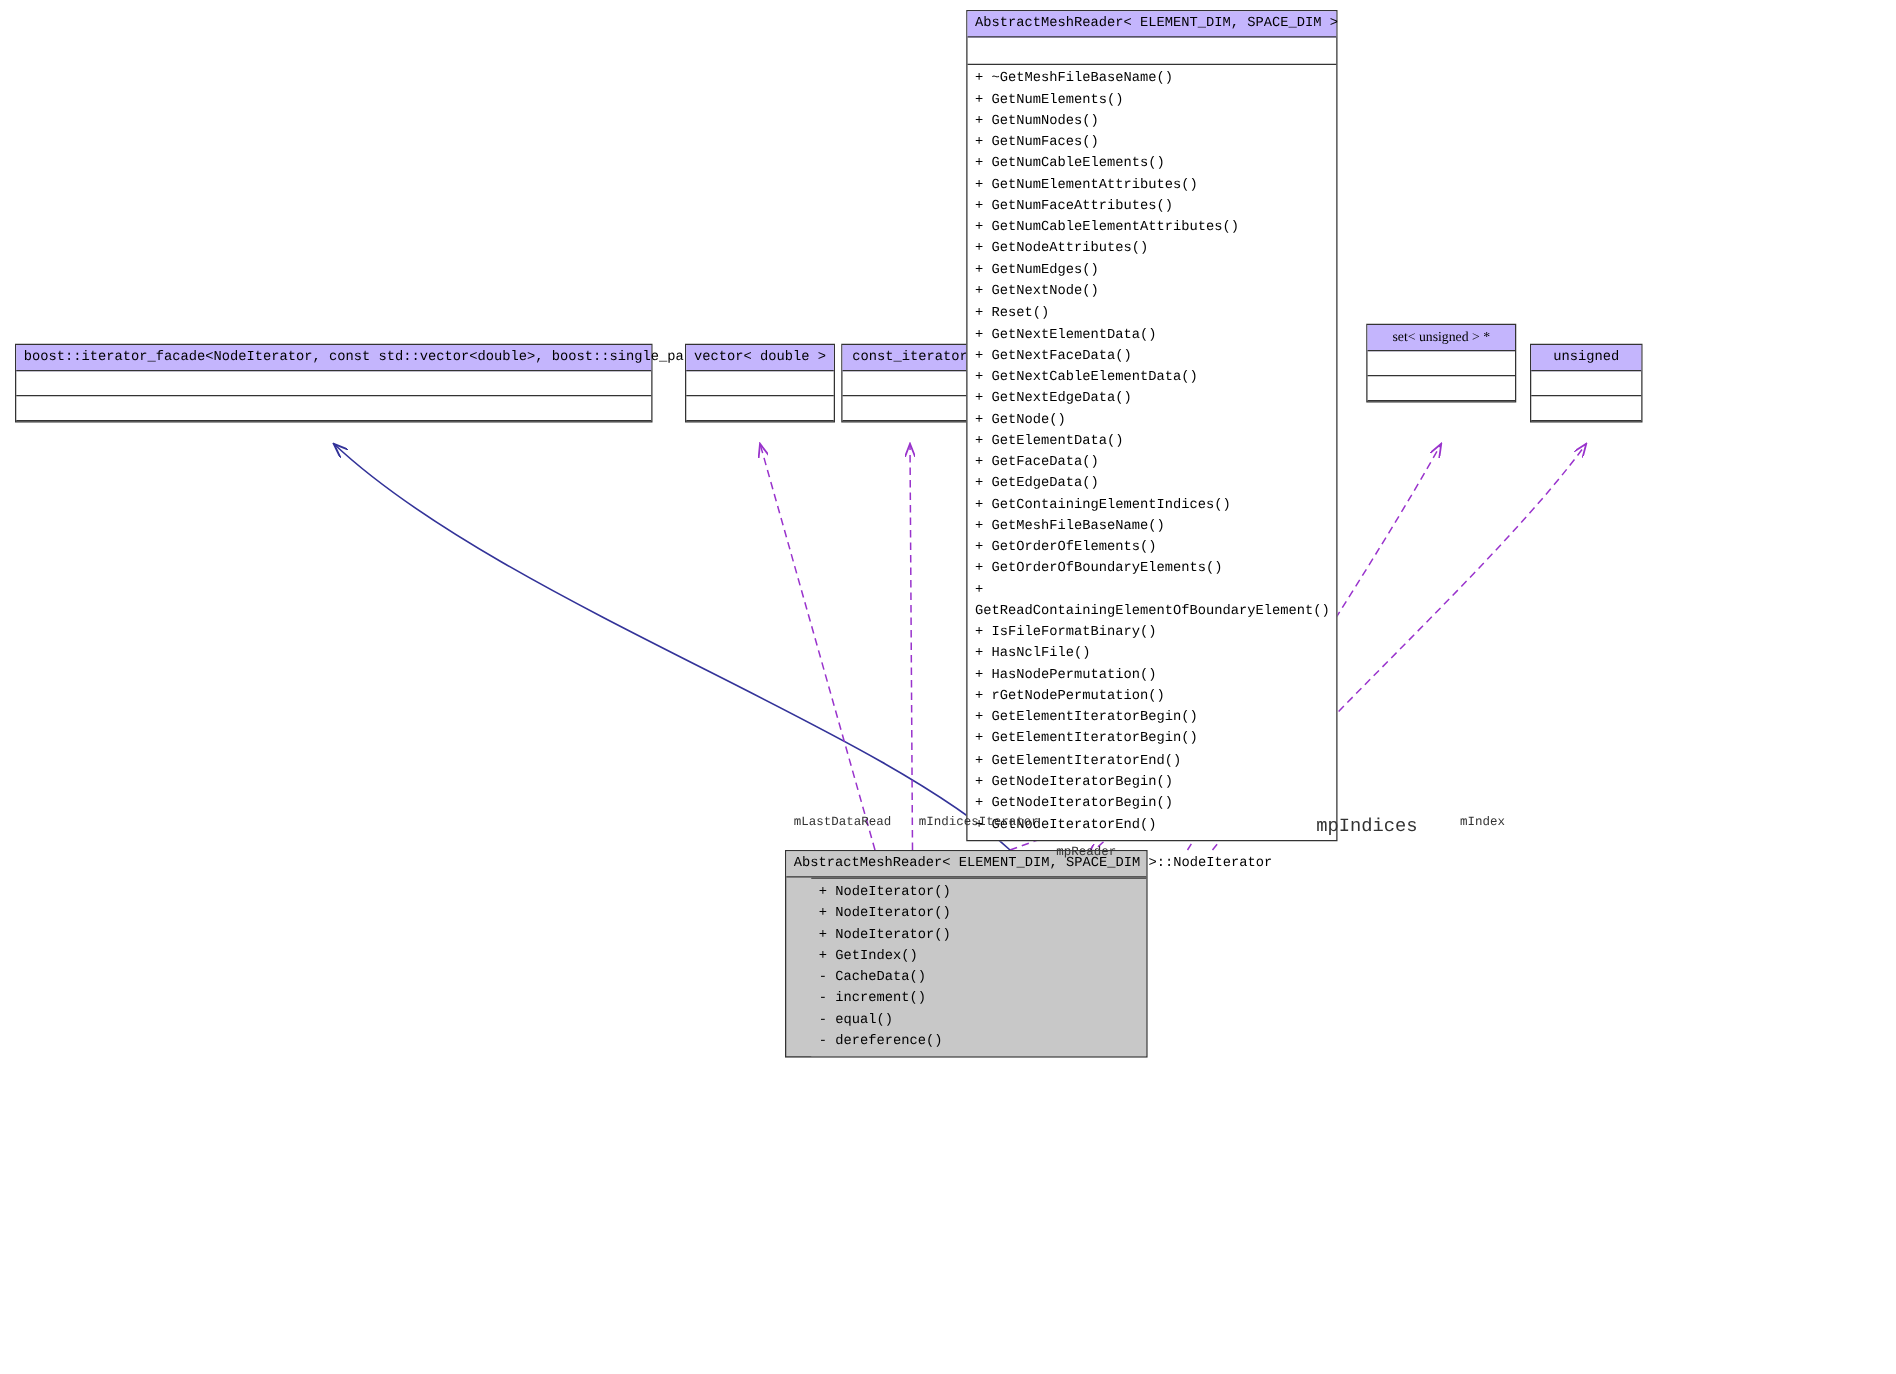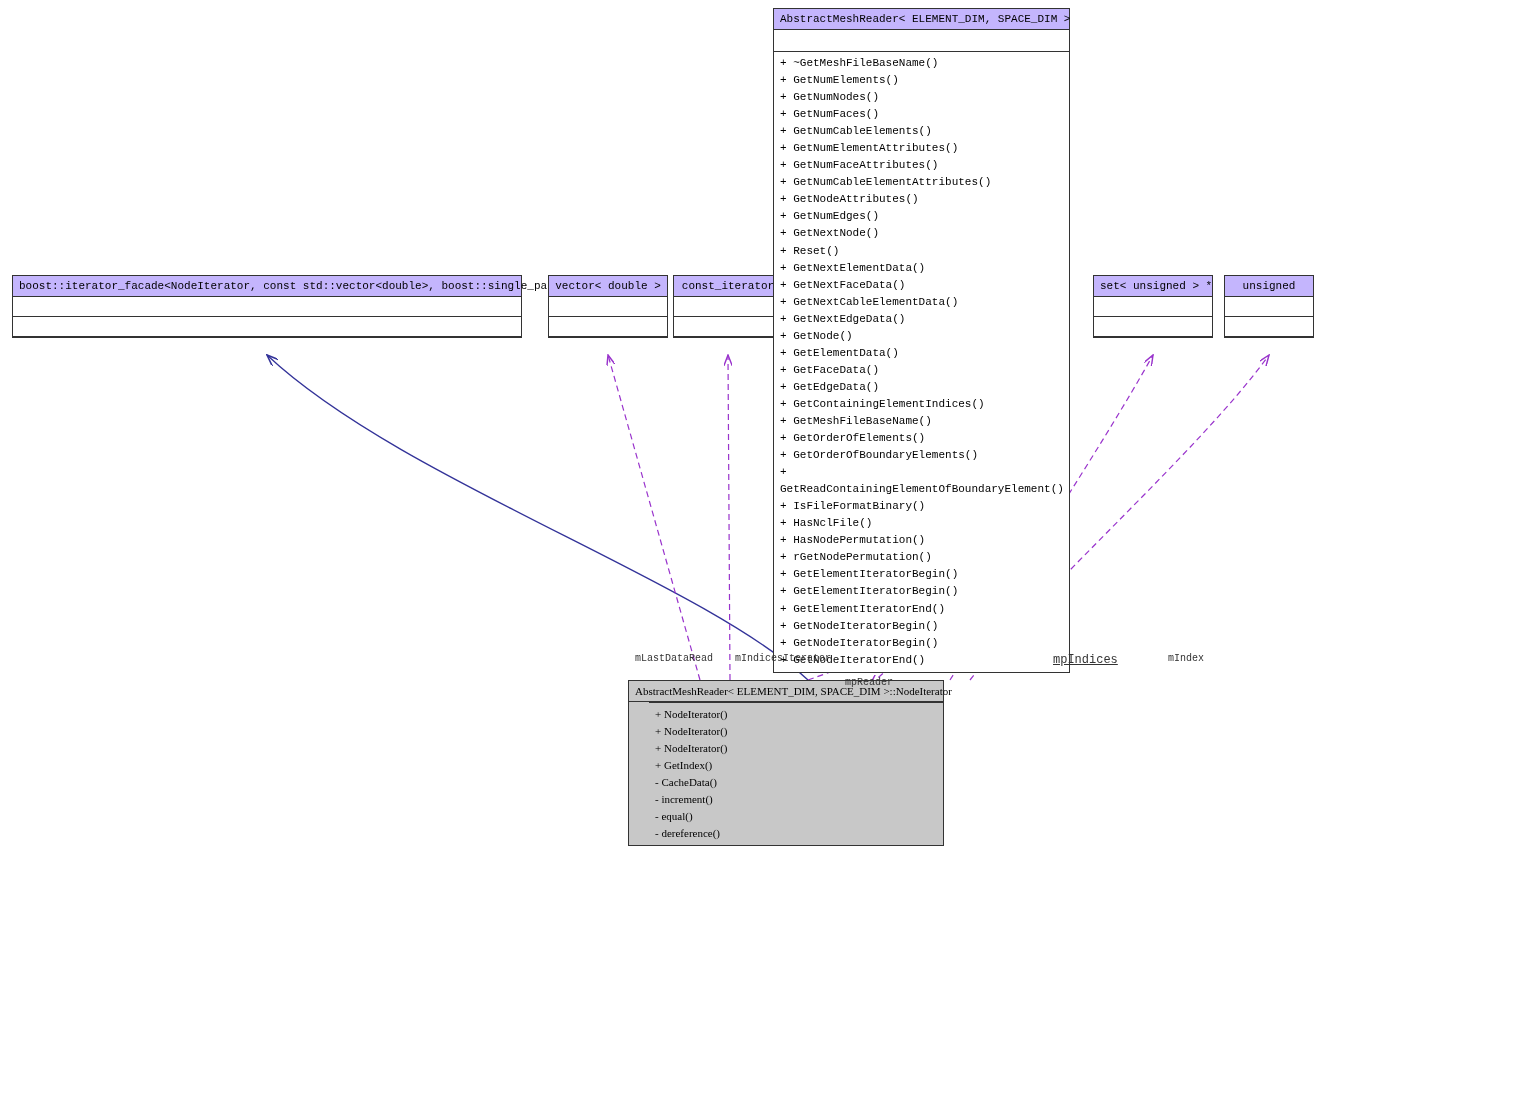--- a/index.html
+++ b/index.html
@@ -146,43 +146,43 @@
       <div>+ rGetNodePermutation()</div>
       <div>+ GetElementIteratorBegin()</div>
       <div>+ GetElementIteratorBegin()</div>
       <div>+ GetElementIteratorEnd()</div>
       <div>+ GetNodeIteratorBegin()</div>
       <div>+ GetNodeIteratorBegin()</div>
       <div>+ GetNodeIteratorEnd()</div>
     </div>
 </div>
 
-<div class="uml-box" style="left:1093px; top:275px; width:120px;">
+<div class="uml-box" style="left:1093px; top:259px; width:120px;font-family:Liberation Serif, serif;">
   <div class="uml-box-header">set&lt; unsigned &gt; *</div>
   <div class="uml-box-divider"></div>
   <div class="uml-box-divider"></div>
 </div>
 
 <div class="uml-box" style="left:1224px; top:275px; width:90px;">
   <div class="uml-box-header">unsigned</div>
   <div class="uml-box-divider"></div>
   <div class="uml-box-divider"></div>
 </div>
 
-<div class="uml-box uml-box-selected" style="left:628px; top:680px; width:316px;font-family:Liberation Serif, serif;">
+<div class="uml-box uml-box-selected" style="left:628px; top:680px; width:290px;">
   <div class="uml-box-header" style="background:#c8c8c8;">AbstractMeshReader&lt; ELEMENT_DIM, SPACE_DIM &gt;::NodeIterator</div>
   <div class="uml-box-section-divider" id="ni-methods" style="background:#c8c8c8;margin-left:20px;">
       <div>+ NodeIterator()</div>
       <div>+ NodeIterator()</div>
       <div>+ NodeIterator()</div>
       <div>+ GetIndex()</div>
       <div>- CacheData()</div>
       <div>- increment()</div>
       <div>- equal()</div>
       <div>- dereference()</div>
     </div>
 </div>
 
 <div style="position:absolute; left:635px; top:653px; font-size:10px; color:#333;">mLastDataRead</div>
 <div style="position:absolute; left:735px; top:653px; font-size:10px; color:#333;">mIndicesIterator</div>
 <div style="position:absolute; left:845px; top:677px; font-size:10px; color:#333;">mpReader</div>
-<div style="position:absolute; left:1053px; top:653px; font-size:12px; color:#333;text-decoration:underline;">mpIndices</div>
+<div style="position:absolute; left:1053px; top:653px; font-size:15px; color:#333;">mpIndices</div>
 <div style="position:absolute; left:1168px; top:653px; font-size:10px; color:#333;">mIndex</div>
 
 </body></html>

